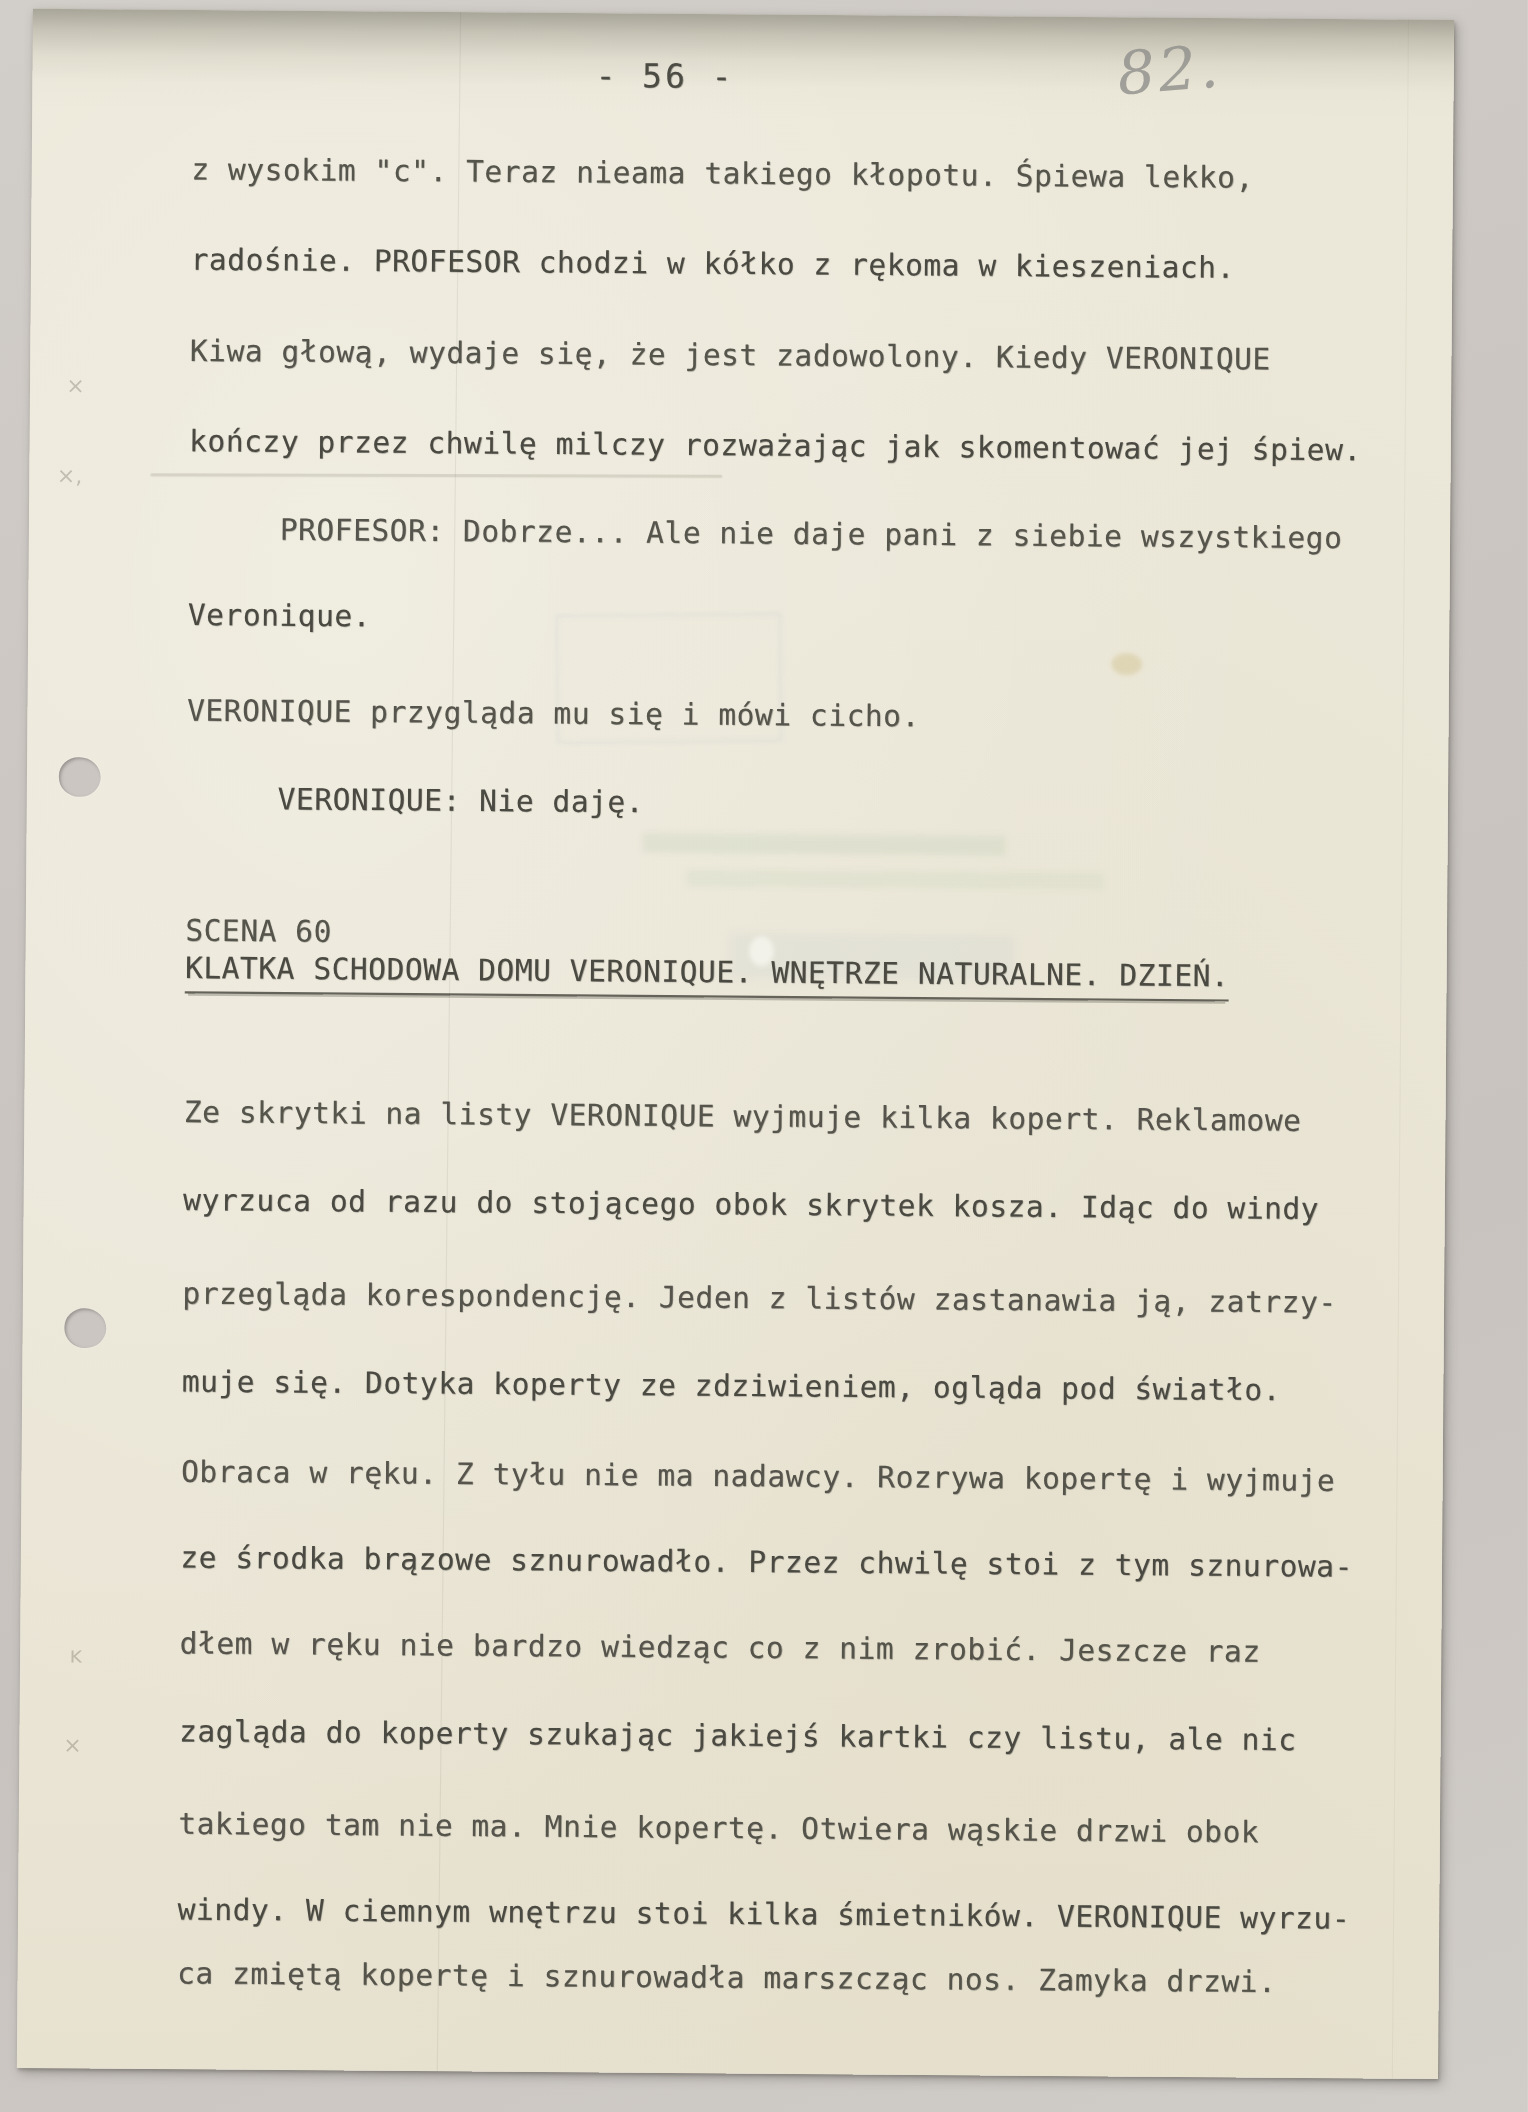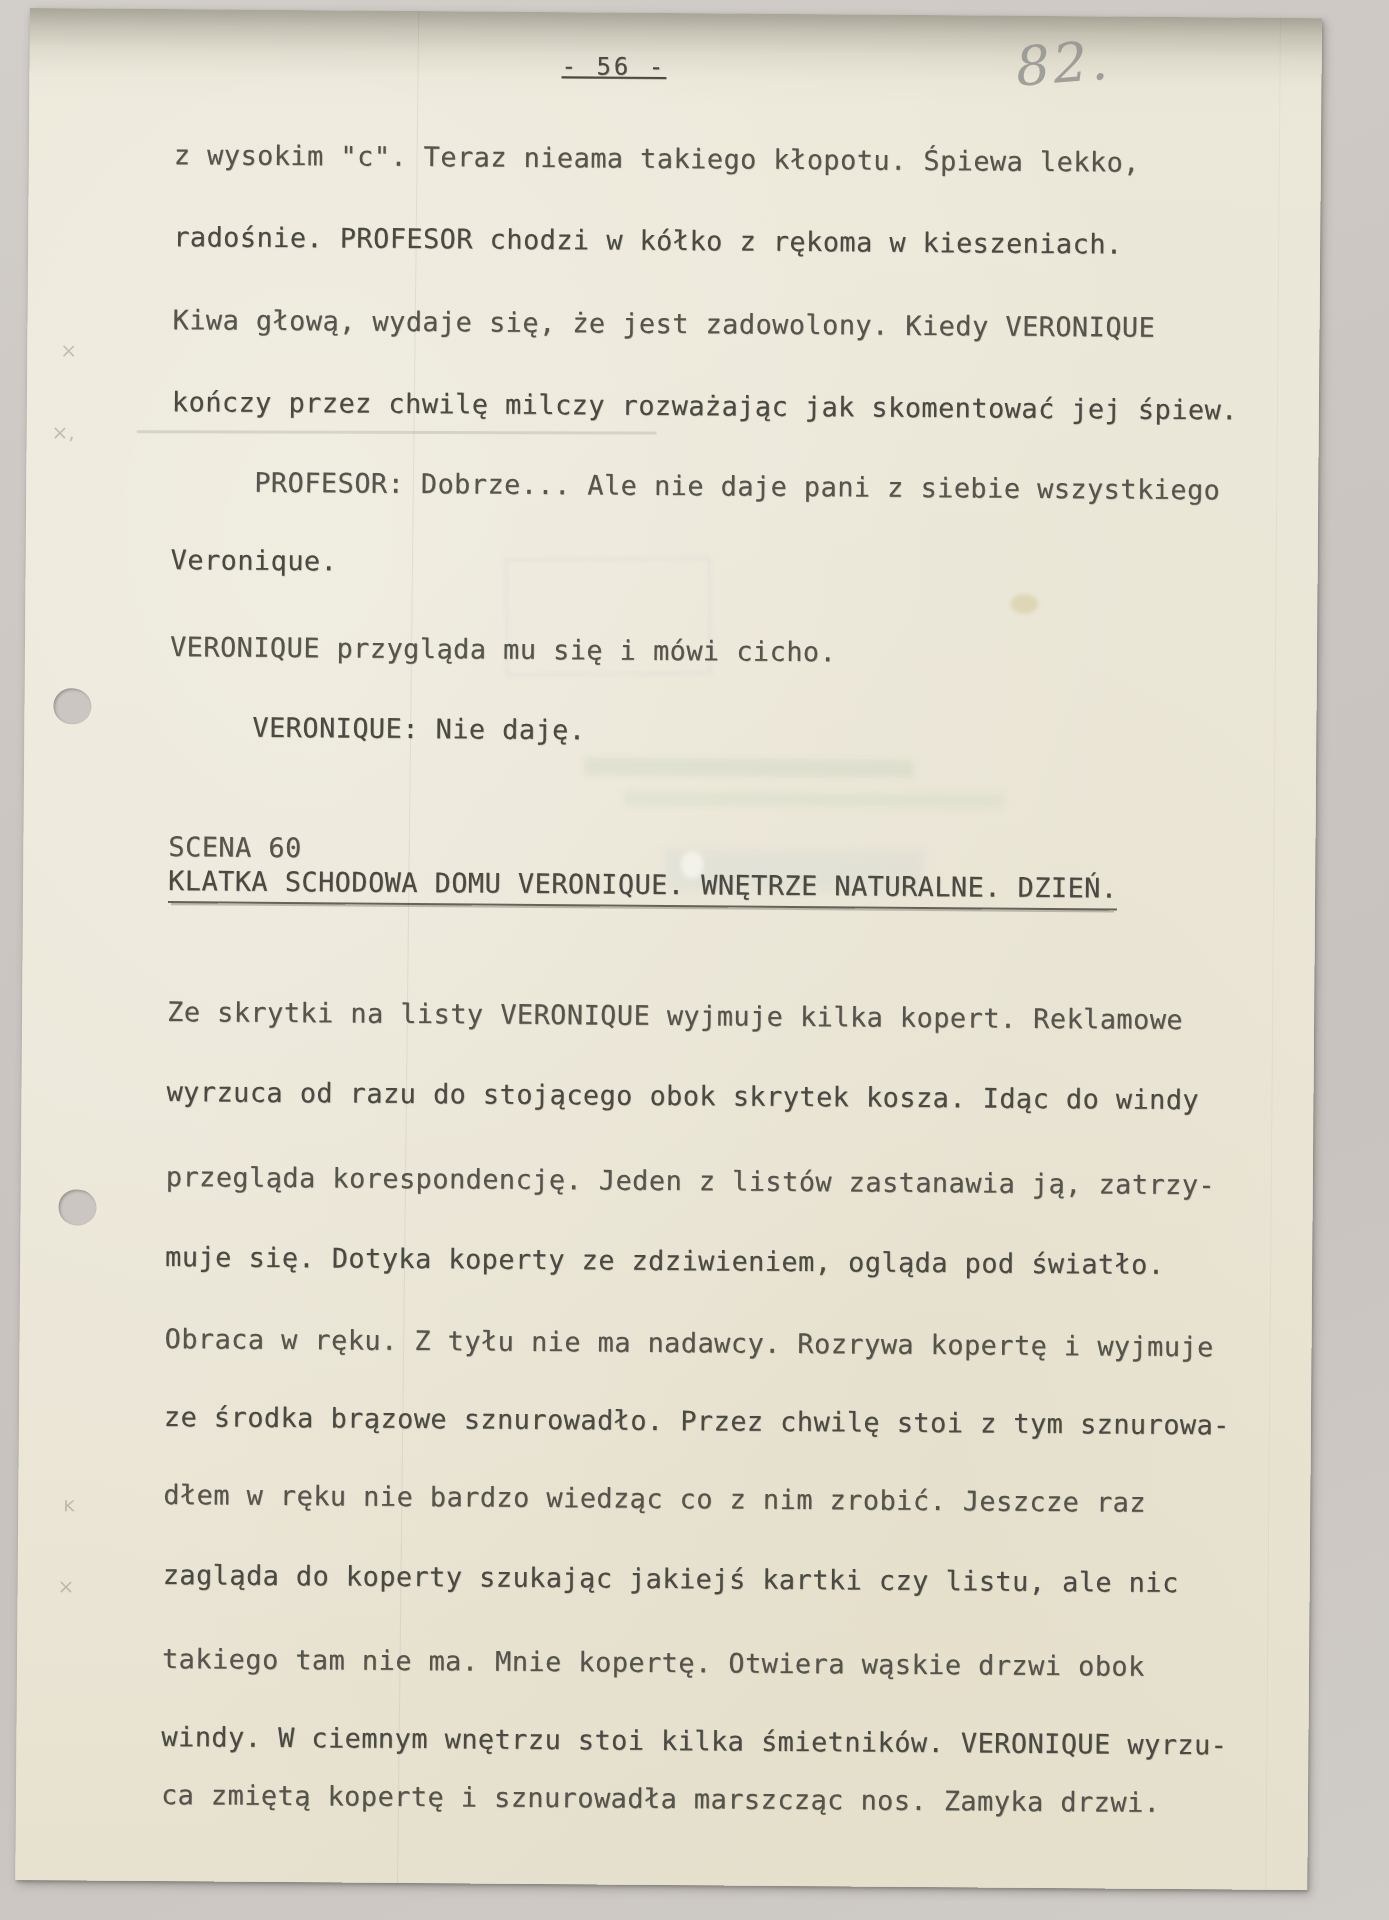--- a/index.html
+++ b/index.html
@@ -15,24 +15,23 @@
       radial-gradient(ellipse at 22% 28%,rgba(255,255,255,0.22),transparent 60%),
       radial-gradient(ellipse at 72% 78%,rgba(196,184,142,0.10),transparent 60%),
       linear-gradient(180deg,#ece8d9 0%,#ebe7d8 55%,#e9e4d3 85%,#e7e2d0 100%);
     box-shadow:3px 4px 10px rgba(70,65,60,0.35),1px 2px 3px rgba(70,65,60,0.30);
   }
   .top-shade{
     position:absolute;top:0;left:0;right:0;height:92px;pointer-events:none;
     background:linear-gradient(180deg,rgba(104,102,91,0.52) 0%,rgba(128,126,112,0.36) 20%,rgba(158,154,138,0.18) 45%,rgba(200,196,178,0.06) 72%,rgba(200,196,178,0) 100%);
   }
   .pageno{
-    position:absolute;left:532px;top:40px;
-    font-size:24px;letter-spacing:3px;color:#4d4c44;
+    position:absolute;left:512px;top:40px;
+    font-size:30px;letter-spacing:3px;color:#4d4c44;
     text-shadow:0.5px 0.5px 0.7px rgba(75,74,67,0.55);
-    text-decoration:underline;
   }
   .handnum{
     position:absolute;left:986px;top:16px;
     font-family:"DejaVu Serif",serif;font-style:italic;
     font-size:54px;color:#8f8f8b;opacity:0.8;letter-spacing:3px;
     transform:rotate(-5deg);
   }
   .textbody{position:absolute;left:0;top:0;width:100%;height:100%;}
   .line{
     position:absolute;left:145px;white-space:pre;

